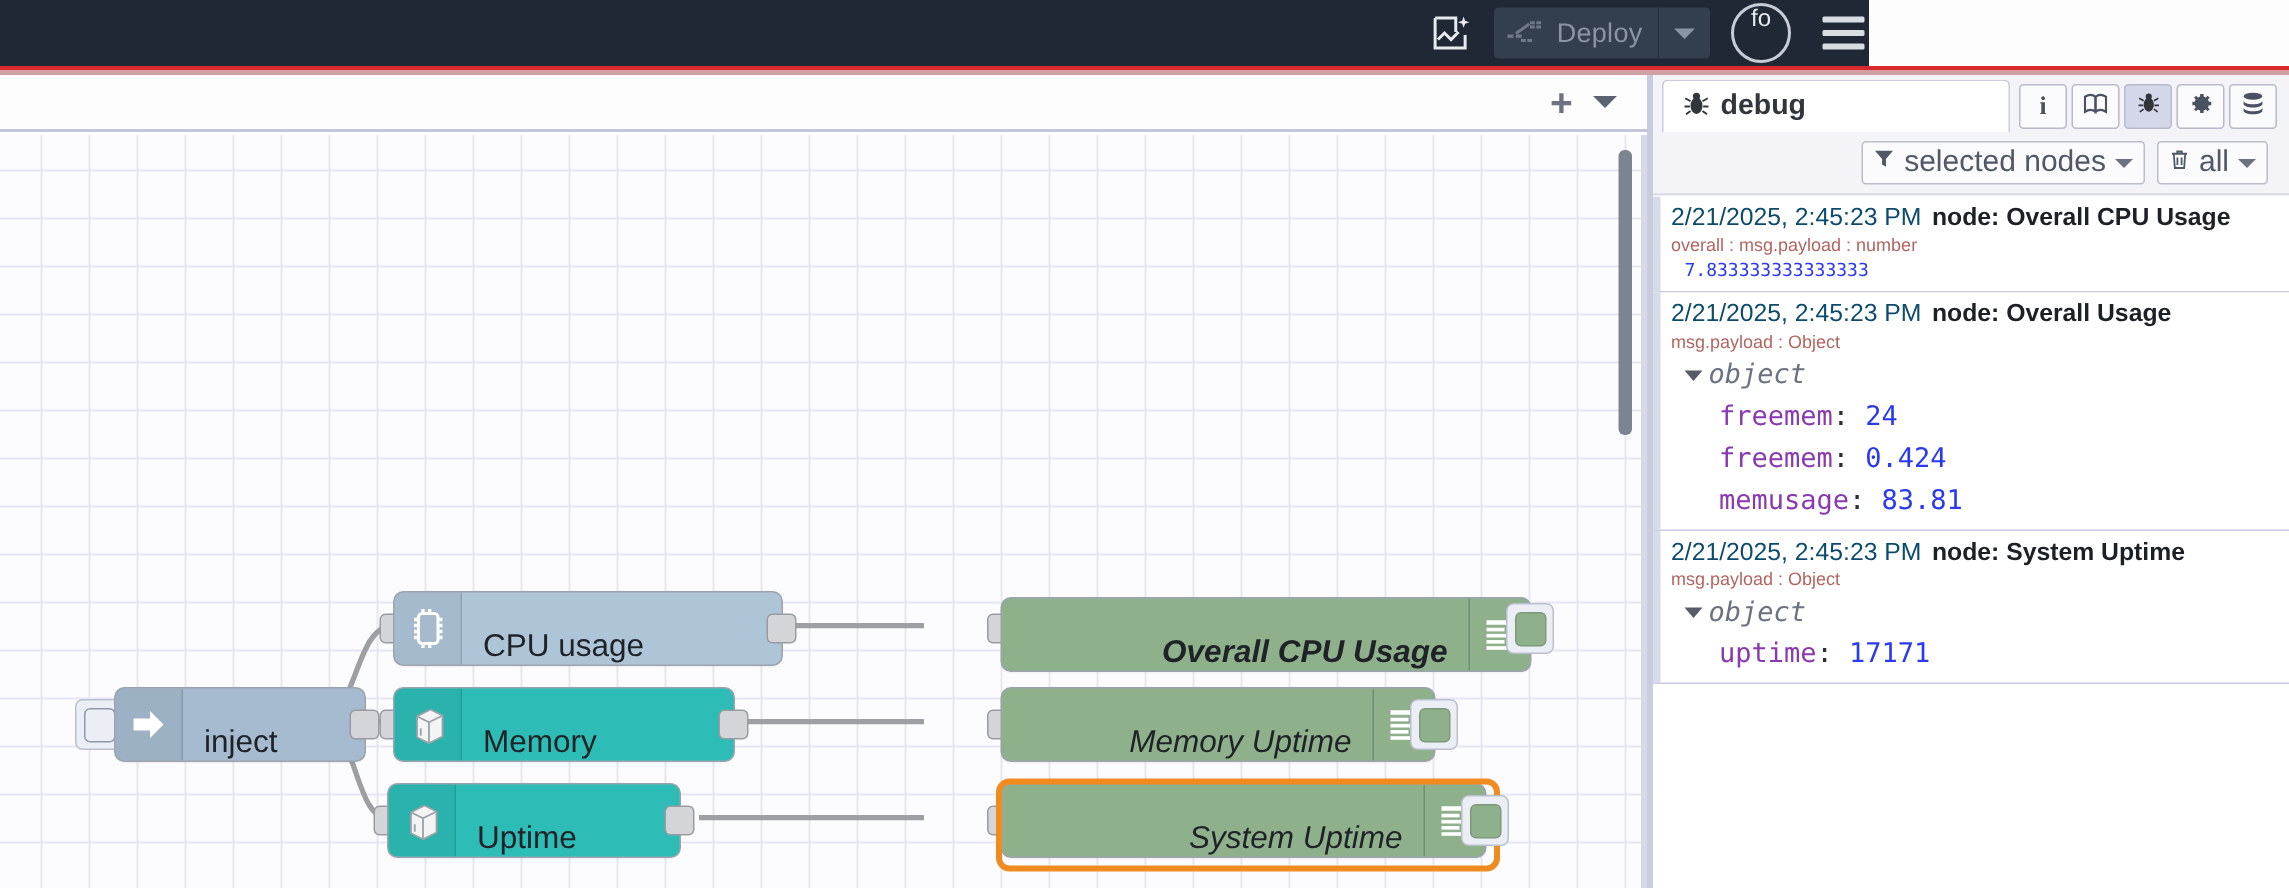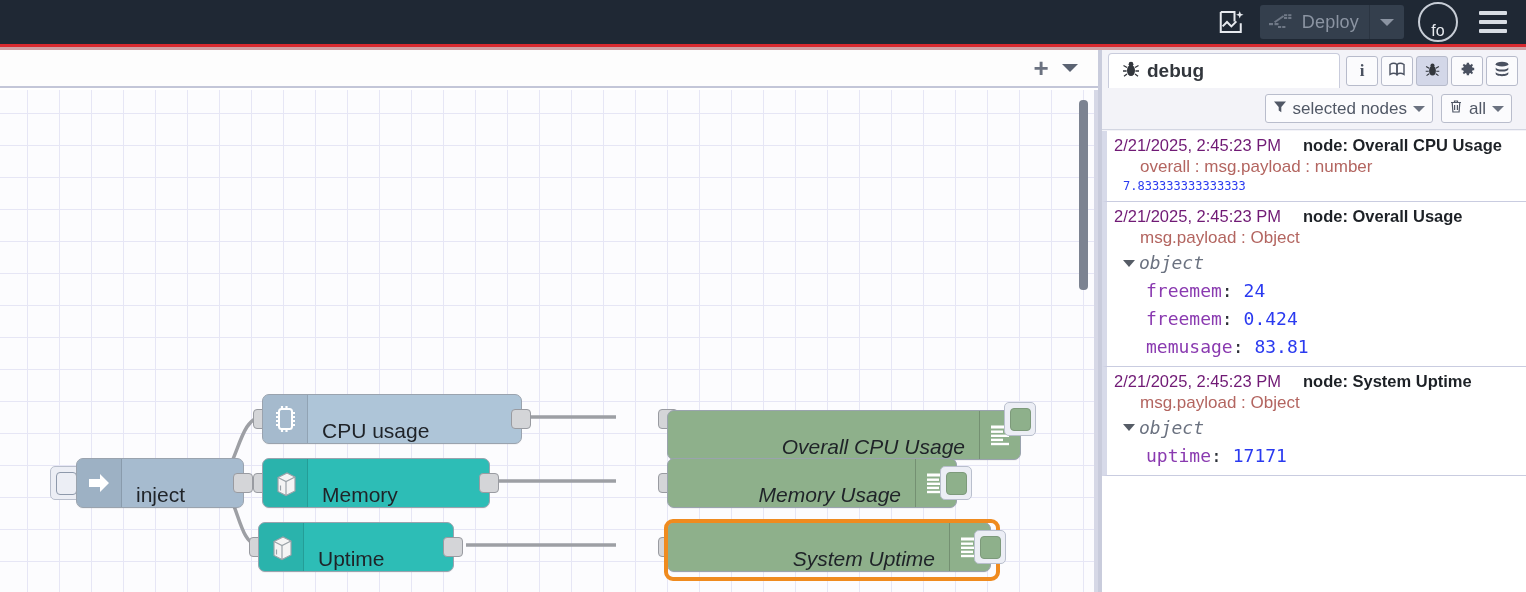--- a/index.html
+++ b/index.html
@@ -6,23 +6,23 @@
   body{
     width:1526px;height:592px;overflow:hidden;
     font-family:"Liberation Sans", sans-serif;
     background:#fdfdfe;
     -webkit-font-smoothing:antialiased;
   }
   .app{position:relative;width:1526px;height:592px;}
 
   
   .header{
-    position:absolute;left:0;top:0;width:1526px;height:44px;
+    position:absolute;left:0;top:0;width:1246px;height:44px;
     background:#1f2834;display:flex;align-items:center;justify-content:flex-end;
-    box-sizing:border-box;padding-right:16px;
+    box-sizing:border-box;
   }
   .header-accent{
     position:absolute;left:0;top:44px;width:1526px;height:3px;background:#d9292f;
   }
   .header-accent2{
     position:absolute;left:0;top:47px;width:1526px;height:3px;background:#cfa0a4;
   }
   .hdr-icon-btn{
     width:40px;height:34px;display:flex;align-items:center;justify-content:center;
     margin-right:8px;cursor:pointer;
@@ -38,21 +38,21 @@
   .deploy-sep{width:1px;height:34px;background:#2b3542;}
   .deploy-caret{
     width:34px;height:34px;display:flex;align-items:center;justify-content:center;
   }
   .caret-dn{
     width:0;height:0;border-left:7px solid transparent;border-right:7px solid transparent;
     border-top:7px solid #8b94a2;
   }
   .avatar{
     width:36px;height:36px;border-radius:50%;border:2px solid #c7cdd6;
-    color:#e7eaef;font-size:16px;display:flex;align-items:flex-end;justify-content:center;
+    color:#e7eaef;font-size:16px;display:flex;align-items:flex-start;justify-content:center;
     margin-right:18px;cursor:pointer;
   }
   .hamburger{width:34px;height:34px;display:flex;flex-direction:column;
     align-items:center;justify-content:center;gap:5px;cursor:pointer;}
   .hamburger i{display:block;width:28px;height:4px;background:#d8dde4;border-radius:1px;}
 
   
   .workspace{
     position:absolute;left:0;top:50px;width:1098px;height:542px;background:#fff;
   }
@@ -150,35 +150,35 @@
 
   .sb-toolbar{
     position:absolute;left:0;top:38px;width:424px;height:42px;background:#f3f3f8;
     border-bottom:1px solid #d3d6e2;display:flex;align-items:center;justify-content:flex-end;
     padding-right:14px;gap:8px;box-sizing:border-box;
   }
   .pill{
     display:flex;align-items:center;height:27px;border:1px solid #b9bdcc;border-radius:3px;
     background:#fbfbfd;padding:0 7px;gap:6px;cursor:pointer;
   }
-  .pill-label{font-size:17px;color:#515866;}
+  .pill-label{font-size:20px;color:#515866;}
   .pill .caret-dn{border-left-width:6px;border-right-width:6px;border-top-width:6px;border-top-color:#6b7280;}
 
   .sb-content{
     position:absolute;left:0;top:81px;width:424px;height:461px;background:#fff;
     overflow:hidden;
   }
   .dbg-entry{
     border-bottom:1px solid #c9cce0;border-left:5px solid #d7dae9;
     padding:3px 4px 5px 7px;background:#fff;
   }
   .dbg-meta{font-size:16.5px;line-height:1.35;white-space:nowrap;}
-  .dbg-time{color:#701a75;}
-  .dbg-node{color:#1d2126;font-weight:bold;margin-left:22px;}
-  .dbg-topic{color:#b36560;font-size:17px;line-height:1.3;margin-left:26px;}
+  .dbg-time{color:#0c4a6e;}
+  .dbg-node{color:#1d2126;font-weight:bold;margin-left:7px;}
+  .dbg-topic{color:#b36560;font-size:12px;line-height:1.3;}
   .dbg-val{
     color:#2a3af0;font-family:"DejaVu Sans Mono",monospace;font-size:12px;
     padding-left:9px;line-height:1.45;
   }
   .dbg-obj-row{
     font-family:"DejaVu Sans Mono",monospace;font-size:18px;line-height:1.55;
     padding-left:9px;color:#6b7280;font-style:italic;display:flex;align-items:center;gap:4px;
     cursor:pointer;
   }
   .tri{
@@ -325,21 +325,21 @@
               <path d="M10.5 17.5 L10.5 22.5" stroke="#9aa2a8" stroke-width="1.2" fill="none"></path>
             </svg>
           </div>
           <div class="node-label left">Uptime</div>
         </div>
         <div class="port" style="left:185px;top:15px;"></div>
       </div>
 
       <div class="node" style="left:616px;top:304px;">
         <div class="port" style="left:42px;top:15px;"></div>
-        <div class="node-body" style="left:51px;top:16px;width:352px;background:#8eb08b;">
+        <div class="node-body" style="left:51px;top:4px;width:352px;background:#8eb08b;font-weight:bold;">
           <div class="node-label right">Overall CPU Usage</div>
           <div class="node-status-col">
             <svg width="22" height="24" viewBox="0 0 22 24">
               <g fill="#fff">
                 <rect x="2" y="2.5" width="18" height="3"></rect>
                 <rect x="2" y="7.5" width="12" height="2.4"></rect>
                 <rect x="2" y="11.6" width="18" height="2.4"></rect>
                 <rect x="2" y="15.7" width="12" height="2.4"></rect>
                 <rect x="2" y="19.8" width="18" height="2.4"></rect>
               </g>
@@ -347,21 +347,21 @@
           </div>
         </div>
         <div class="btn-pad" style="left:388px;">
           <div class="btn-inner" style="background:#8eb08b;border-color:#7d9a7b;"></div>
         </div>
       </div>
 
       <div class="node" style="left:616px;top:368px;">
         <div class="port" style="left:42px;top:15px;"></div>
         <div class="node-body" style="left:51px;top:0;width:288px;background:#8eb08b;">
-          <div class="node-label right">Memory Usage</div>
+          <div class="node-label right">Memory Uptime</div>
           <div class="node-status-col">
             <svg width="22" height="24" viewBox="0 0 22 24">
               <g fill="#fff">
                 <rect x="2" y="2.5" width="18" height="3"></rect>
                 <rect x="2" y="7.5" width="12" height="2.4"></rect>
                 <rect x="2" y="11.6" width="18" height="2.4"></rect>
                 <rect x="2" y="15.7" width="12" height="2.4"></rect>
                 <rect x="2" y="19.8" width="18" height="2.4"></rect>
               </g>
             </svg>

